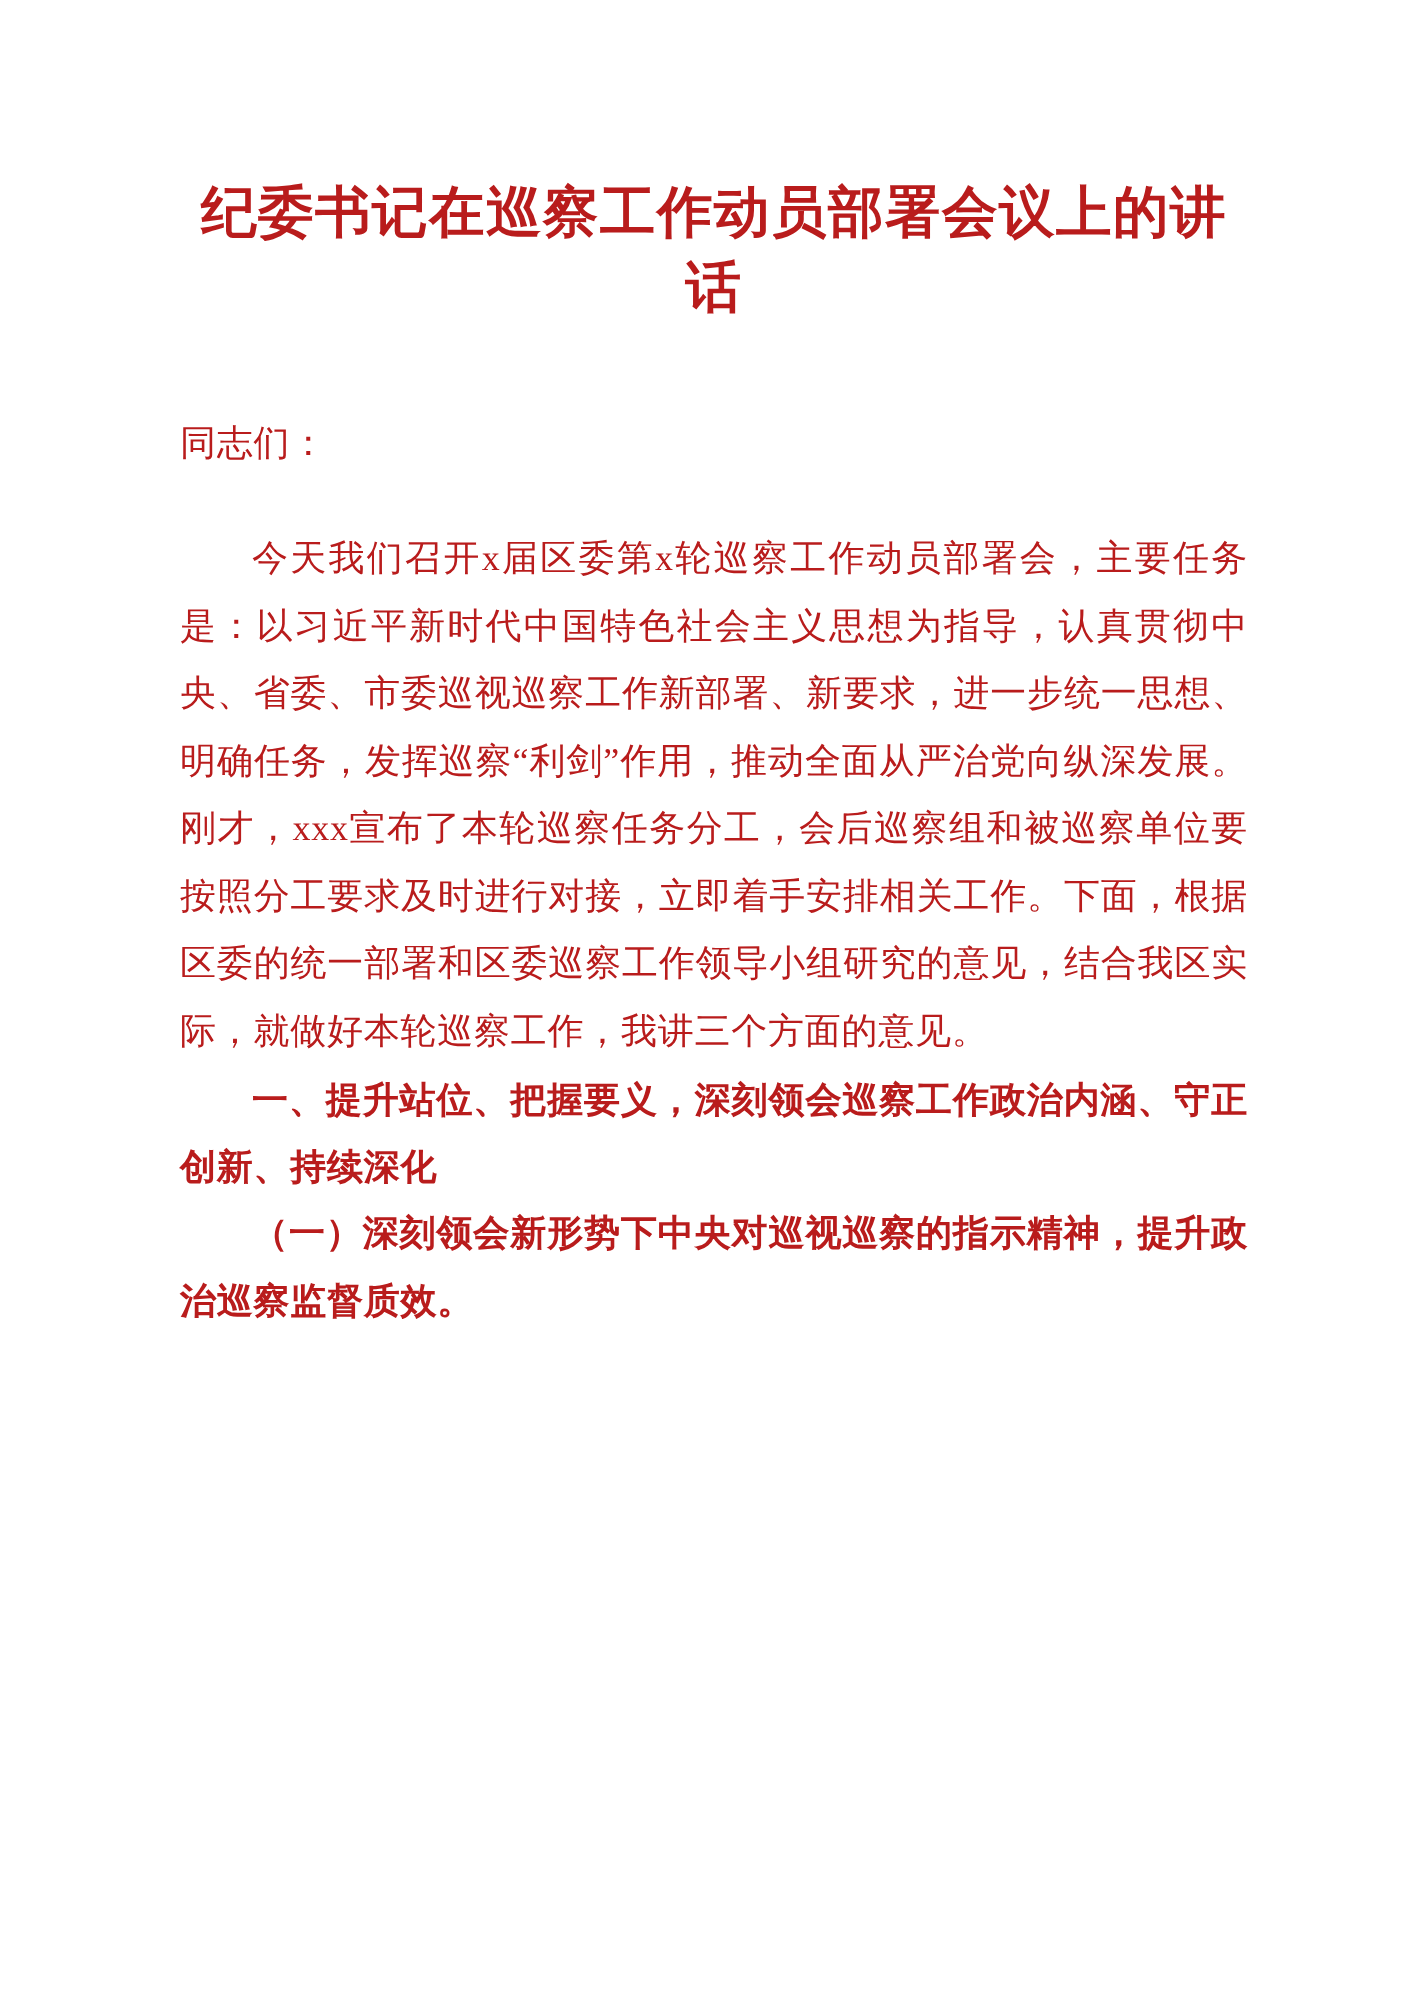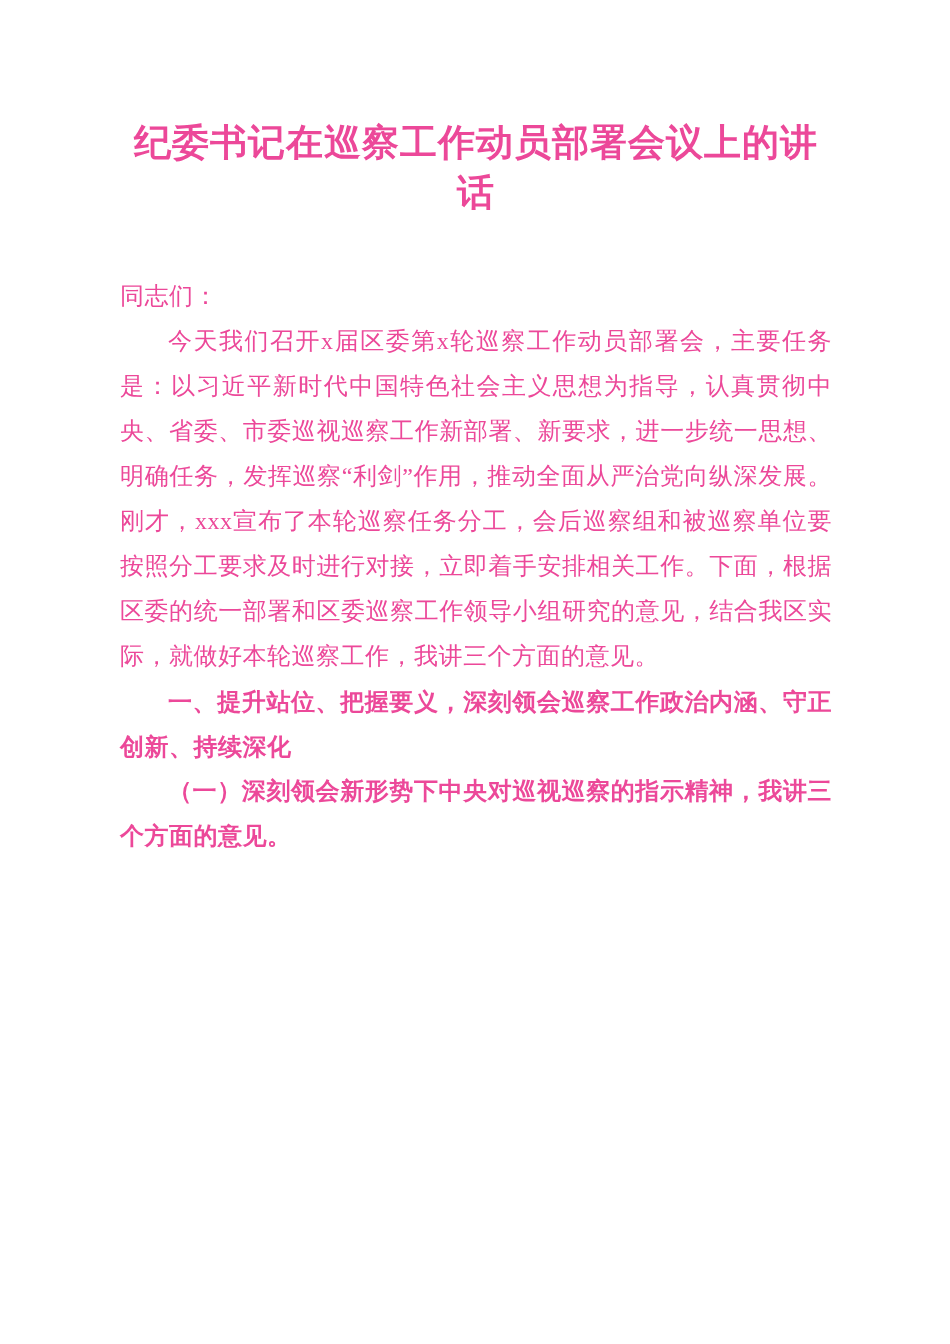--- a/index.html
+++ b/index.html
@@ -8,21 +8,21 @@
     padding: 0;
     background: #ffffff;
   }
   .page {
     width: 950px;
     height: 1344px;
     margin: 0 auto;
     background: #ffffff;
     padding: 118px 118px 0 120px;
     overflow: hidden;
-    color: #ec4899;
+    color: #b91c1c;
     font-family: "Liberation Serif", "DejaVu Serif", serif;
   }
   .doc-title {
     font-size: 37px;
     font-weight: bold;
     text-align: center;
     line-height: 1.35;
     margin: 0 0 56px 0;
     font-family: "Liberation Serif", "DejaVu Serif", serif;
     letter-spacing: 1px;
@@ -33,20 +33,21 @@
     line-height: 45px;
     text-align: justify;
     text-justify: inter-ideograph;
     letter-spacing: 0.5px;
   }
   .doc-body p.salutation {
     text-indent: 0;
   }
   .doc-body p.para {
     text-indent: 2em;
+    margin-top: 32px;
   }
   .doc-body p.heading-1 {
     text-indent: 2em;
     font-weight: bold;
     font-family: "Liberation Sans", "DejaVu Sans", sans-serif;
   }
   .doc-body p.heading-2 {
     text-indent: 2em;
     font-weight: bold;
     font-family: "Liberation Serif", "DejaVu Serif", serif;
@@ -54,15 +55,15 @@
 </style>
 </head>
 <body>
 
 <div class="page">
   <h1 class="doc-title">纪委书记在巡察工作动员部署会议上的讲话</h1>
   <div class="doc-body">
       <p class="salutation">同志们：</p>
       <p class="para">今天我们召开x届区委第x轮巡察工作动员部署会，主要任务是：以习近平新时代中国特色社会主义思想为指导，认真贯彻中央、省委、市委巡视巡察工作新部署、新要求，进一步统一思想、明确任务，发挥巡察“利剑”作用，推动全面从严治党向纵深发展。刚才，xxx宣布了本轮巡察任务分工，会后巡察组和被巡察单位要按照分工要求及时进行对接，立即着手安排相关工作。下面，根据区委的统一部署和区委巡察工作领导小组研究的意见，结合我区实际，就做好本轮巡察工作，我讲三个方面的意见。</p>
       <p class="heading-1">一、提升站位、把握要义，深刻领会巡察工作政治内涵、守正创新、持续深化</p>
-      <p class="heading-2">（一）深刻领会新形势下中央对巡视巡察的指示精神，我讲三个方面的意见。</p>
+      <p class="heading-2">（一）深刻领会新形势下中央对巡视巡察的指示精神，提升政治巡察监督质效。</p>
     </div>
 </div>
 
 </body></html>

